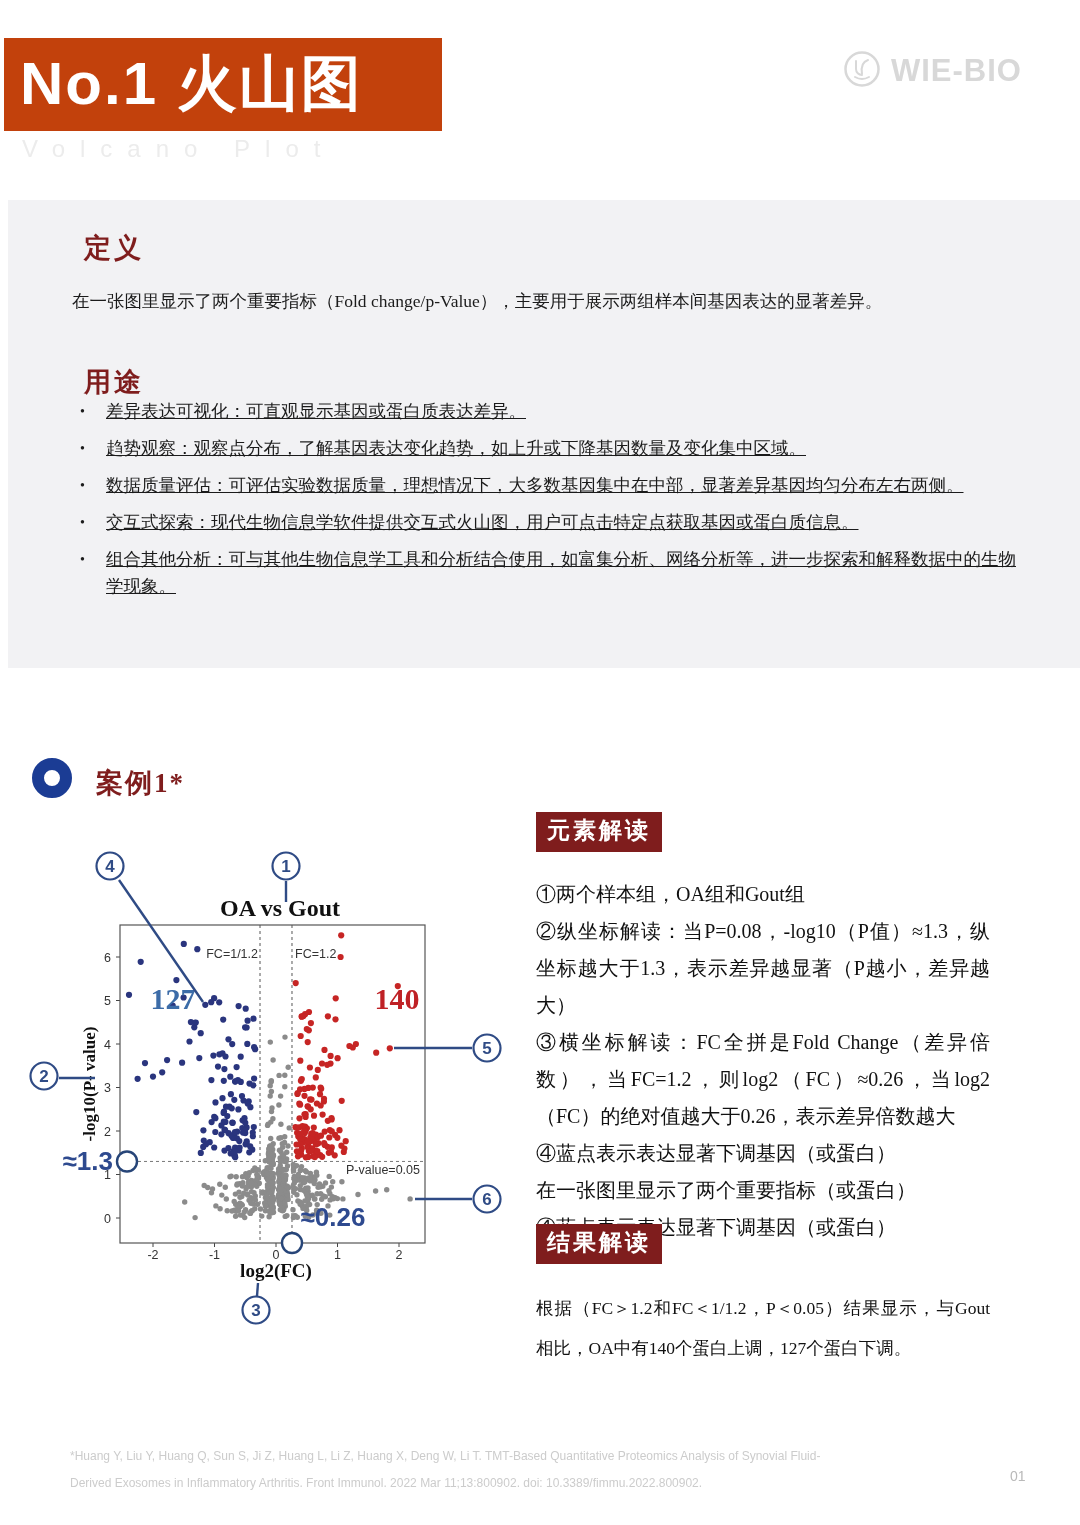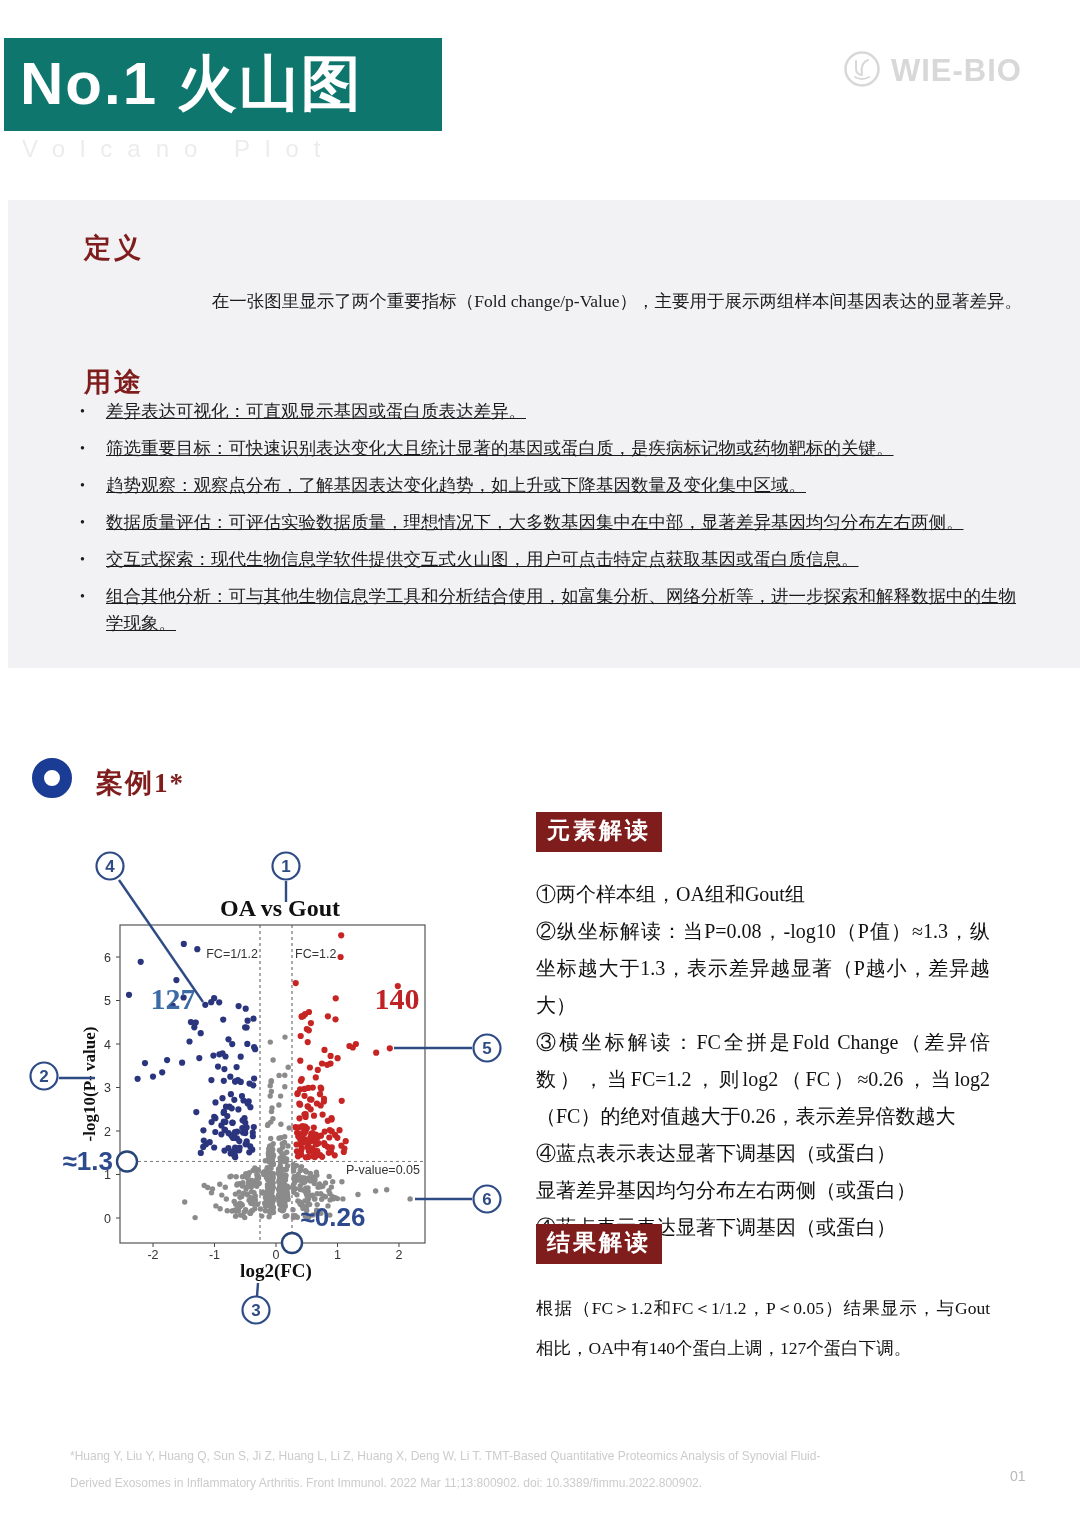--- a/index.html
+++ b/index.html
@@ -1,30 +1,30 @@
 <!DOCTYPE html>
 <html><head>
 <meta charset="utf-8">
 <style>
   html,body{margin:0;padding:0;background:#fff;}
   .page{position:relative;width:1080px;height:1525px;background:#ffffff;overflow:hidden;
         font-family:"Liberation Serif",serif;color:#1c1c1c;}
   
-  .title-box{position:absolute;left:4px;top:38px;width:438px;height:93px;background:#0f766e;
+  .title-box{position:absolute;left:4px;top:38px;width:438px;height:93px;background:#c2410c;
              display:flex;align-items:center;padding-left:16px;box-sizing:border-box;}
   .title-box h1{margin:0;color:#ffffff;font-size:60px;font-weight:bold;
                 font-family:"Liberation Sans",sans-serif;letter-spacing:2px;white-space:nowrap;}
   .ghost-subtitle{position:absolute;left:22px;top:135px;font-size:24px;color:#ececec;
                   letter-spacing:15px;font-family:"Liberation Sans",sans-serif;font-weight:400;white-space:nowrap;}
   .logo{position:absolute;left:843px;top:50px;display:flex;align-items:center;gap:10px;color:#d8d8d8;}
   .logo-text{font-size:31px;font-weight:bold;font-family:"Liberation Sans",sans-serif;letter-spacing:1px;}
   
   .gray-panel{position:absolute;left:8px;top:200px;width:1072px;height:468px;background:#f2f2f4;}
   .sec-heading{position:absolute;margin:12px;color:#7f1d1d;font-size:27px;font-weight:bold;letter-spacing:3px;}
-  .def-body{position:absolute;left:72px;top:268px;width:950px;font-size:17.5px;line-height:30px;color:#1b1b1b;text-align:right;}
+  .def-body{position:absolute;left:72px;top:268px;width:950px;font-size:17.5px;line-height:30px;color:#1b1b1b;}
   .usage-list{position:absolute;left:76px;top:398px;width:956px;margin:0;padding:0;list-style:none;
               font-size:17.5px;line-height:27px;color:#1b1b1b;text-decoration:underline;}
   .usage-list li{position:relative;padding-left:30px;margin-bottom:10px;}
   .usage-list li::before{content:"\2022";position:absolute;left:4px;top:0;font-size:14px;color:#1b1b1b;}
   
   .case-icon{position:absolute;left:32px;top:758px;width:16px;height:16px;border:12px solid #1b3c94;
              border-radius:50%;background:#fff;box-sizing:content-box;}
   .case-heading{left:84px;top:753px;letter-spacing:2px;}
   
   .volcano-svg{position:absolute;left:25px;top:840px;}
@@ -71,21 +71,20 @@
     </span>
     <span class="logo-text">WIE-BIO</span>
   </div>
 
   <div class="gray-panel"></div>
   <h2 class="sec-heading" style="left:72px;top:218px;">定义</h2>
   <p class="def-body">在一张图里显示了两个重要指标（Fold change/p-Value），主要用于展示两组样本间基因表达的显著差异。</p>
   <h2 class="sec-heading" style="left:72px;top:352px;">用途</h2>
   <ul class="usage-list">
     <li>差异表达可视化：可直观显示基因或蛋白质表达差异。</li>
-    <li>筛选重要目标：可快速识别表达变化大且统计显著的基因或蛋白质，是疾病标记物或药物靶标的关键。</li>
     <li>趋势观察：观察点分布，了解基因表达变化趋势，如上升或下降基因数量及变化集中区域。</li>
     <li>数据质量评估：可评估实验数据质量，理想情况下，大多数基因集中在中部，显著差异基因均匀分布左右两侧。</li>
     <li>交互式探索：现代生物信息学软件提供交互式火山图，用户可点击特定点获取基因或蛋白质信息。</li>
     <li>组合其他分析：可与其他生物信息学工具和分析结合使用，如富集分析、网络分析等，进一步探索和解释数据中的生物学现象。</li>
   </ul>
 
   <div class="case-icon"></div>
   <h2 class="sec-heading case-heading">案例1*</h2>
 
   <svg class="volcano-svg" width="490" height="505" viewBox="0 0 490 505">
@@ -957,21 +956,21 @@
       <text class="sv-callout-num" x="462" y="365" text-anchor="middle">6</text>
     </g>
   </svg>
 
   <div class="badge" style="left:536px;top:812px;">元素解读</div>
   <div class="elem-text">
     <div>①两个样本组，OA组和Gout组</div>
     <div>②纵坐标解读：当P=0.08，-log10（P值）≈1.3，纵坐标越大于1.3，表示差异越显著（P越小，差异越大）</div>
     <div>③横坐标解读：FC全拼是Fold Change（差异倍数），当FC=1.2，则log2（FC）≈0.26，当log2（FC）的绝对值越大于0.26，表示差异倍数越大</div>
     <div>④蓝点表示表达显著下调基因（或蛋白）</div>
-    <div>显著差异基因均匀分布左右两侧（或蛋白）</div>
+    <div>在一张图里显示了两个重要指标（或蛋白）</div>
     <div>④蓝点表示表达显著下调基因（或蛋白）</div>
   </div>
   <div class="badge" style="left:536px;top:1224px;">结果解读</div>
   <div class="result-text">根据（FC＞1.2和FC＜1/1.2，P＜0.05）结果显示，与Gout相比，OA中有140个蛋白上调，127个蛋白下调。</div>
 
   <div class="footer">
     <div>*Huang Y, Liu Y, Huang Q, Sun S, Ji Z, Huang L, Li Z, Huang X, Deng W, Li T. TMT-Based Quantitative Proteomics Analysis of Synovial Fluid-</div>
     <div>Derived Exosomes in Inflammatory Arthritis. Front Immunol. 2022 Mar 11;13:800902. doi: 10.3389/fimmu.2022.800902.</div>
   </div>
   <div class="page-num">01</div>

